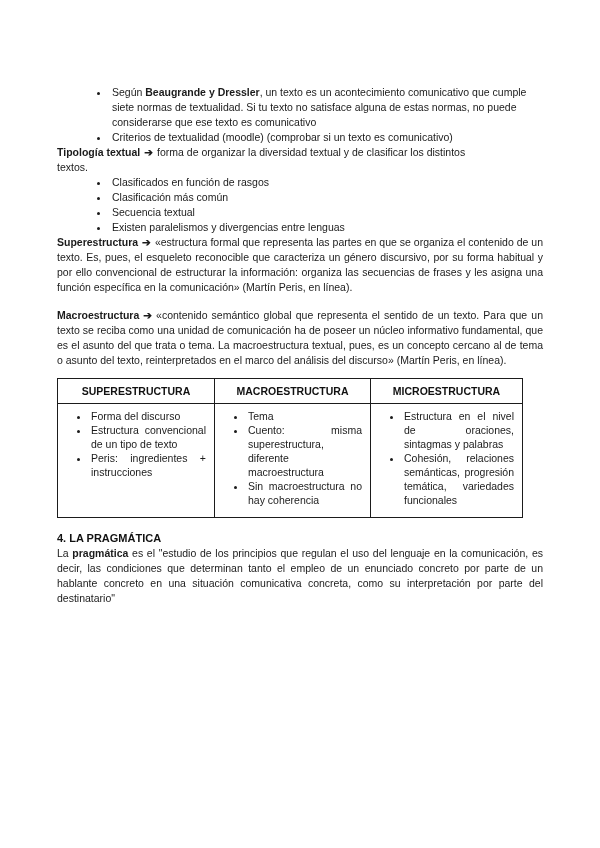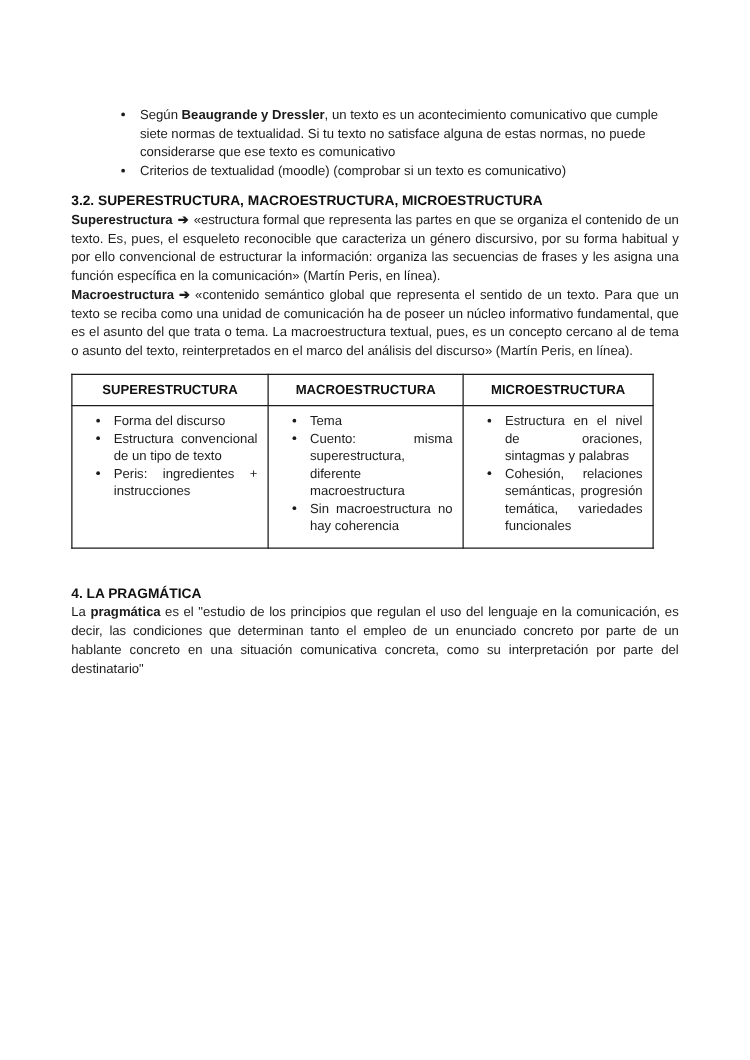--- a/index.html
+++ b/index.html
@@ -23,28 +23,28 @@
   .arrow { font-weight: bold; margin: 0 4px; }
   h3.doc-heading {
     font-size: 11px;
     line-height: 15px;
     margin: 0;
     font-weight: bold;
     color: #111111;
   }
   #heading-3 { margin-top: 6px; }
   #heading-32 { margin-top: 9px; }
-  #heading-4 { margin-top: 29px; }
+  #heading-4 { margin-top: 13px; }
   ul.doc-list {
     margin: 0;
     padding-left: 53px;
     list-style: disc;
   }
   ul.doc-list li { padding-left: 2px; }
-  #macro-para { }
+  #macro-para { margin-top: 13px; }
   table.matrix {
     margin-top: 10px;
     border-collapse: collapse;
     width: 465px;
     table-layout: fixed;
   }
   table.matrix th, table.matrix td {
     border: 1.6px solid #1b1b1b;
   }
   table.matrix th {
@@ -79,24 +79,31 @@
       <span class="just"><span>Según </span><b>Beaugrande y Dressler</b><span>, un texto es un acontecimiento comunicativo que cumple siete normas de textualidad. Si tu texto no satisface alguna de estas normas, no puede considerarse que ese texto es comunicativo</span></span>
     </li>
     <li>
       <span>Criterios de textualidad (moodle) (comprobar si un texto es comunicativo)</span>
     </li>
   </ul>
 
 
 
 
+  <p class="prelines"><b>Tipología textual</b><span class="arrow">➔</span><span class="prelines">forma de organizar la diversidad textual y de clasificar los distintos
+textos.</span></p>
 
 
+  <ul class="doc-list">
+    <li>Clasificados en función de rasgos</li>
+    <li>Clasificación más común</li>
+    <li>Secuencia textual</li>
+    <li>Existen paralelismos y divergencias entre lenguas</li>
+  </ul>
 
-  <h3 class="doc-heading" id="heading-32">3.2. SUPERESTRUCTURA, MACROESTRUCTURA, MICROESTRUCTURA</h3>
 
   <p class="just"><b>Superestructura</b><span class="arrow">➔</span><span>«estructura formal que representa las partes en que se organiza el contenido de un texto. Es, pues, el esqueleto reconocible que caracteriza un género discursivo, por su forma habitual y por ello convencional de estructurar la información: organiza las secuencias de frases y les asigna una función específica en la comunicación» (Martín Peris, en línea).</span></p>
 
   <p class="just" id="macro-para"><b>Macroestructura</b><span class="arrow">➔</span><span>«contenido semántico global que representa el sentido de un texto. Para que un texto se reciba como una unidad de comunicación ha de poseer un núcleo informativo fundamental, que es el asunto del que trata o tema. La macroestructura textual, pues, es un concepto cercano al de tema o asunto del texto, reinterpretados en el marco del análisis del discurso» (Martín Peris, en línea).</span></p>
 
   <table class="matrix">
     <colgroup>
       <col style="width:157px">
       <col style="width:156px">
       <col style="width:152px">

